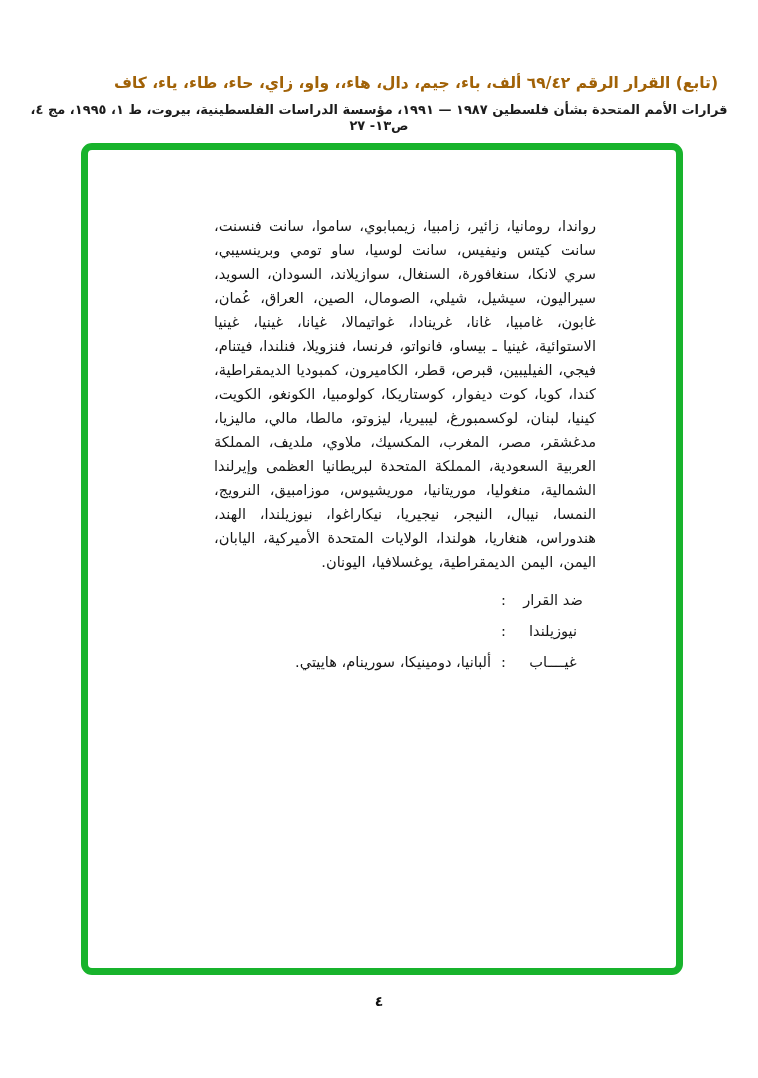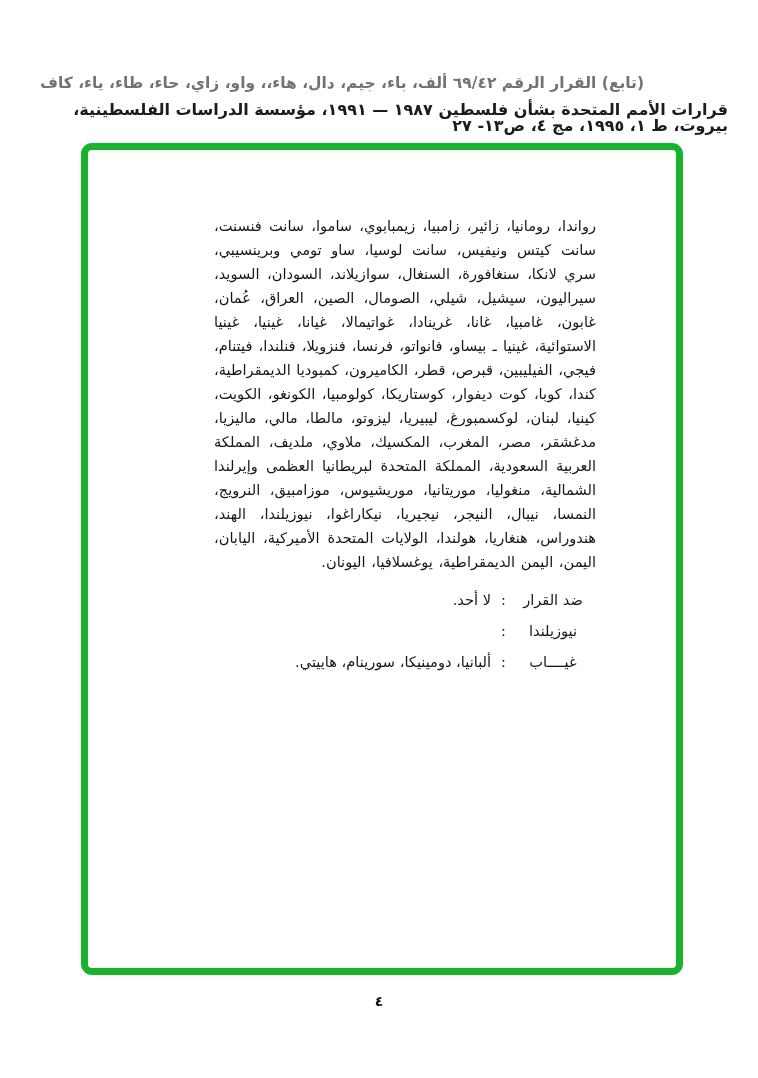--- a/index.html
+++ b/index.html
@@ -14,36 +14,37 @@
     font-family: "DejaVu Sans", sans-serif;
     color: #161616;
     overflow: hidden;
   }
 
   
   .header-title {
     position: absolute;
     top: 72px;
     left: 40px;
-    right: 22px;
+    right: 40px;
     direction: rtl;
-    text-align: left;
+    text-align: right;
     font-size: 15.5px;
     font-weight: bold;
     line-height: 22px;
     letter-spacing: 0;
-    color: #737373;
+    color: #a16207;
   }
   .header-source {
     position: absolute;
     top: 102px;
     left: 30px;
     right: 30px;
     direction: rtl;
-    font-size: 16px;
+    text-align: center;
+    font-size: 13px;
     font-weight: bold;
     line-height: 16px;
     color: #1c1c1c;
   }
 
   
   .frame {
     position: absolute;
     left: 81px;
     top: 143px;
@@ -118,21 +119,20 @@
 
 <div class="text-column">
 
   <div class="countries">رواندا، رومانيا، زائير، زامبيا، زيمبابوي، ساموا، سانت فنسنت، سانت كيتس ونيفيس، سانت لوسيا، ساو تومي وبرينسيبي، سري لانكا، سنغافورة، السنغال، سوازيلاند، السودان، السويد، سيراليون، سيشيل، شيلي، الصومال، الصين، العراق، عُمان، غابون، غامبيا، غانا، غرينادا، غواتيمالا، غيانا، غينيا، غينيا الاستوائية، غينيا ـ بيساو، فانواتو، فرنسا، فنزويلا، فنلندا، فيتنام، فيجي، الفيليبين، قبرص، قطر، الكاميرون، كمبوديا الديمقراطية، كندا، كوبا، كوت ديفوار، كوستاريكا، كولومبيا، الكونغو، الكويت، كينيا، لبنان، لوكسمبورغ، ليبيريا، ليزوتو، مالطا، مالي، ماليزيا، مدغشقر، مصر، المغرب، المكسيك، ملاوي، ملديف، المملكة العربية السعودية، المملكة المتحدة لبريطانيا العظمى وإيرلندا الشمالية، منغوليا، موريتانيا، موريشيوس، موزامبيق، النرويج، النمسا، نيبال، النيجر، نيجيريا، نيكاراغوا، نيوزيلندا، الهند، هندوراس، هنغاريا، هولندا، الولايات المتحدة الأميركية، اليابان، اليمن، اليمن الديمقراطية، يوغسلافيا، اليونان.</div>
 
   <div class="votes">
 
     <div class="vote-row">
       <span class="vote-label">ضد القرار</span>
       <span class="vote-separator">:</span>
-      <span class="vote-value">لا أحد.</span>
     </div>
 
     <div class="vote-row">
       <span class="vote-label">نيوزيلندا</span>
       <span class="vote-separator">:</span>
     </div>
 
     <div class="vote-row">
       <span class="vote-label">غيــــاب</span>
       <span class="vote-separator">:</span>

